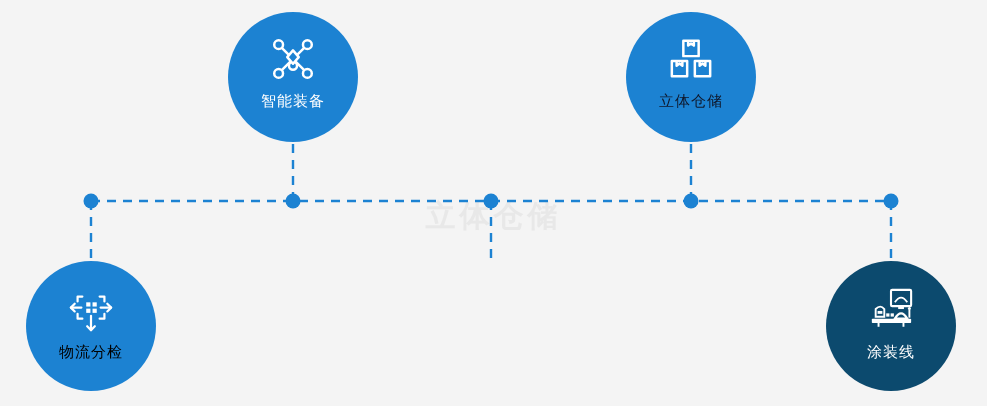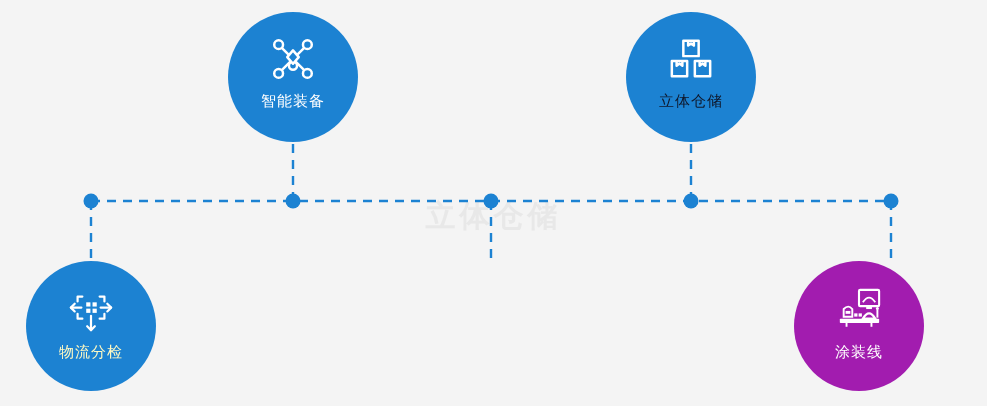--- a/index.html
+++ b/index.html
@@ -160,25 +160,25 @@
         <line x1="14" y1="21.5" x2="3" y2="21.5"></line>
         <path d="M7 17.5 L3 21.5 L7 25.5"></path>
 
         <line x1="34" y1="21.5" x2="45" y2="21.5"></line>
         <path d="M41 17.5 L45 21.5 L41 25.5"></path>
 
         <line x1="24" y1="30" x2="24" y2="45"></line>
         <path d="M20 41 L24 45 L28 41"></path>
       </g>
     </svg>
-    <div class="caption" style="color: #fef9c3;">物流分检</div>
-  </div>
-
-
-  <div class="node node-4" id="node-4" style="width: 130px; height: 130px; left: 794px; top: 261px; background: #a21caf;">
+    <div class="caption" style="color: #000000;">物流分检</div>
+  </div>
+
+
+  <div class="node node-4" id="node-4" style="width: 130px; height: 130px; left: 826px; top: 261px; background: #0c4a6e;">
     <svg class="glyph" viewBox="0 0 48 48">
       <g fill="#ffffff" stroke="none">
 
         <rect x="24" y="3" width="21" height="17" rx="1.2" fill="none" stroke="#ffffff" stroke-width="2.2"></rect>
         <path d="M28 16 q6.5 -10 13 0" fill="none" stroke="#ffffff" stroke-width="1.8"></path>
         <rect x="31.5" y="20" width="6" height="3"></rect>
 
         <path d="M28 33 q6.5 -11 13 0 z" fill="none" stroke="#ffffff" stroke-width="2.2"></path>
 
         <rect x="4" y="33" width="41" height="4.5" rx="0.8"></rect>

